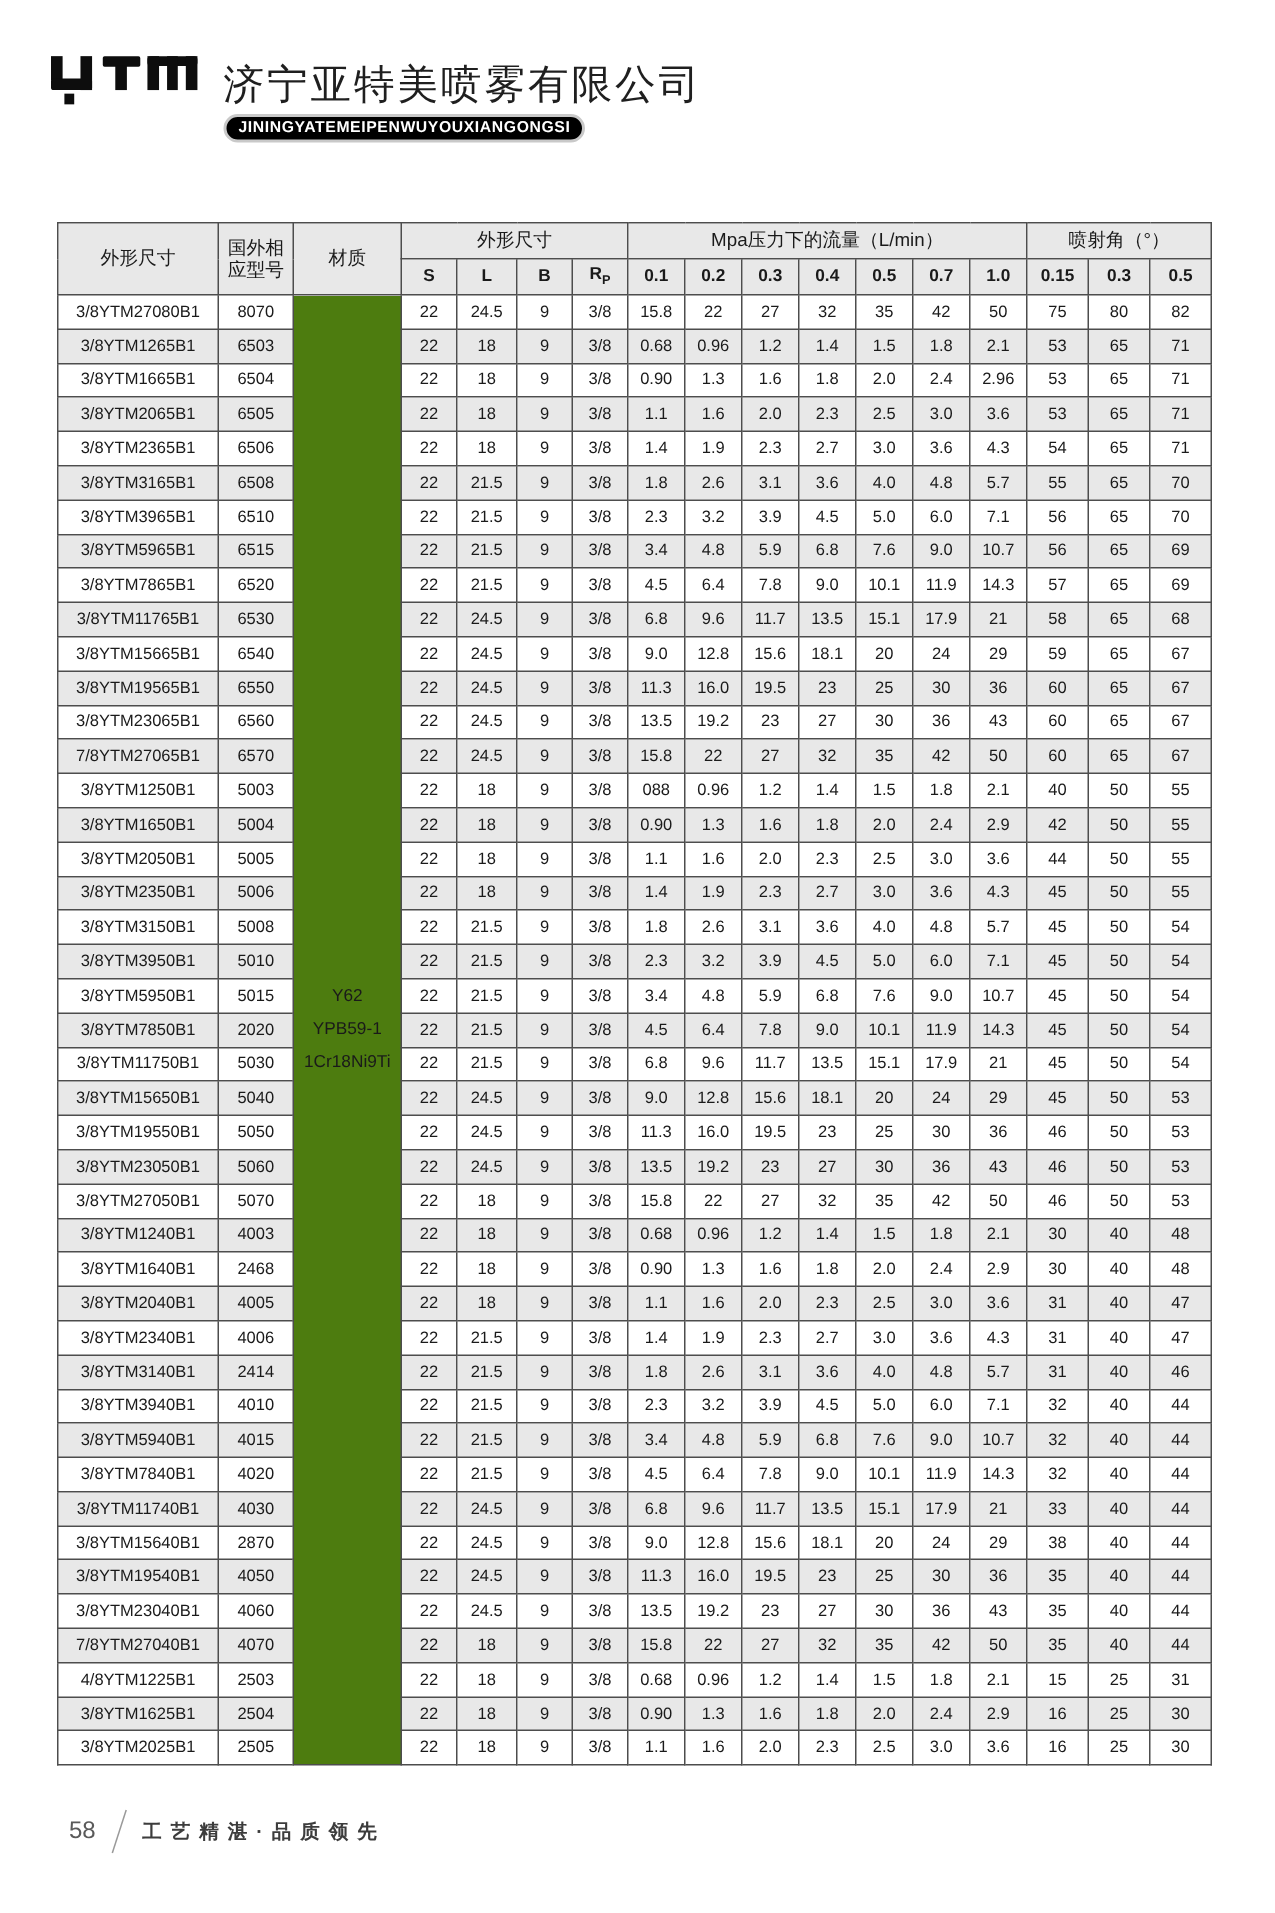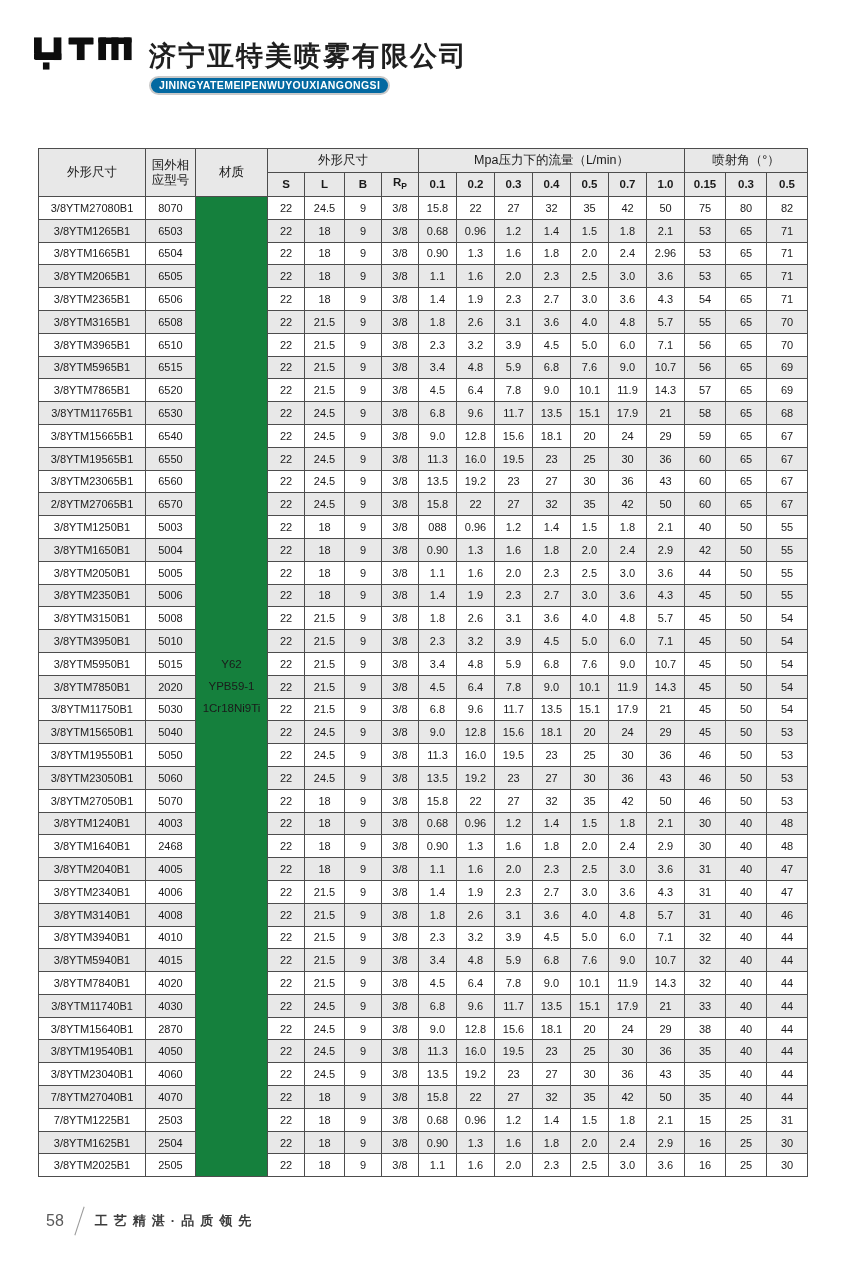--- a/index.html
+++ b/index.html
@@ -5,41 +5,41 @@
   html,body{margin:0;padding:0;}
   body{
     width:850px;height:1275px;background:#ffffff;position:relative;
     font-family:"Liberation Sans","DejaVu Sans",sans-serif;color:#1a1a1a;
     -webkit-font-smoothing:antialiased;
   }
   
   .logo-row{position:absolute;left:34px;top:36px;display:flex;align-items:flex-start;gap:15px;}
   .logo-mark svg{display:block;}
   .company-block{padding-top:6px;}
-  .company-name{font-size:27px;font-weight:700;letter-spacing:2px;color:#1f1f1f;line-height:1.1;}
+  .company-name{font-size:27px;font-weight:400;letter-spacing:2px;color:#1f1f1f;line-height:1.1;}
   .company-pinyin{
-    display:inline-block;margin-top:4px;background:#0369a1;border:2px solid #c9c9c9;
+    display:inline-block;margin-top:4px;background:#000000;border:2px solid #c9c9c9;
     color:#ffffff;font-size:10.5px;font-weight:700;padding:1px 8px 2px 8px;
     border-radius:10px;letter-spacing:0.4px;
   }
   
   table.spec{
     position:absolute;left:38px;top:148px;width:769px;
     border-collapse:collapse;table-layout:fixed;
   }
   .spec th,.spec td{
     border:1px solid #4d4d4d;text-align:center;vertical-align:middle;
     padding:0;overflow:hidden;white-space:nowrap;
   }
   .spec thead th{background:#e8e8e8;font-weight:400;font-size:12.5px;height:23px;line-height:1.15;}
   .spec thead th.wrap{white-space:normal;}
   .spec #subheader-row th{font-size:11.5px;font-weight:700;}
   .spec tbody td{font-size:11px;height:21.8px;background:#ffffff;}
   .spec tbody tr.alt td{background:#e8e8e8;}
-  .spec tbody td.material-cell{background:#15803d;font-size:11.5px;white-space:normal;margin-left:40px;}
+  .spec tbody td.material-cell{background:#4d7c0f;font-size:11.5px;white-space:normal;margin-left:40px;}
   .spec tbody td.material-cell div{line-height:1.9;}
   .spec sub{font-size:8.5px;}
   
   .page-footer{position:absolute;left:46px;top:1204px;display:flex;align-items:center;gap:15px;height:34px;}
   .page-num{font-size:16px;color:#5a5a5a;}
   .slash{width:1px;height:30px;background:#9a9a9a;transform:rotate(18deg);}
   .tagline{font-size:13px;font-weight:700;letter-spacing:6px;color:#3c3c3c;}
 </style>
 </head>
 <body>
@@ -348,21 +348,21 @@
         <td>23</td>
         <td>27</td>
         <td>30</td>
         <td>36</td>
         <td>43</td>
         <td>60</td>
         <td>65</td>
         <td>67</td>
       </tr>
       <tr class="alt">
-        <td>2/8YTM27065B1</td>
+        <td>7/8YTM27065B1</td>
         <td>6570</td>
         <td>22</td>
         <td>24.5</td>
         <td>9</td>
         <td>3/8</td>
         <td>15.8</td>
         <td>22</td>
         <td>27</td>
         <td>32</td>
         <td>35</td>
@@ -673,21 +673,21 @@
         <td>2.7</td>
         <td>3.0</td>
         <td>3.6</td>
         <td>4.3</td>
         <td>31</td>
         <td>40</td>
         <td>47</td>
       </tr>
       <tr class="alt">
         <td>3/8YTM3140B1</td>
-        <td>4008</td>
+        <td>2414</td>
         <td>22</td>
         <td>21.5</td>
         <td>9</td>
         <td>3/8</td>
         <td>1.8</td>
         <td>2.6</td>
         <td>3.1</td>
         <td>3.6</td>
         <td>4.0</td>
         <td>4.8</td>
@@ -834,21 +834,21 @@
         <td>27</td>
         <td>32</td>
         <td>35</td>
         <td>42</td>
         <td>50</td>
         <td>35</td>
         <td>40</td>
         <td>44</td>
       </tr>
       <tr>
-        <td>7/8YTM1225B1</td>
+        <td>4/8YTM1225B1</td>
         <td>2503</td>
         <td>22</td>
         <td>18</td>
         <td>9</td>
         <td>3/8</td>
         <td>0.68</td>
         <td>0.96</td>
         <td>1.2</td>
         <td>1.4</td>
         <td>1.5</td>

